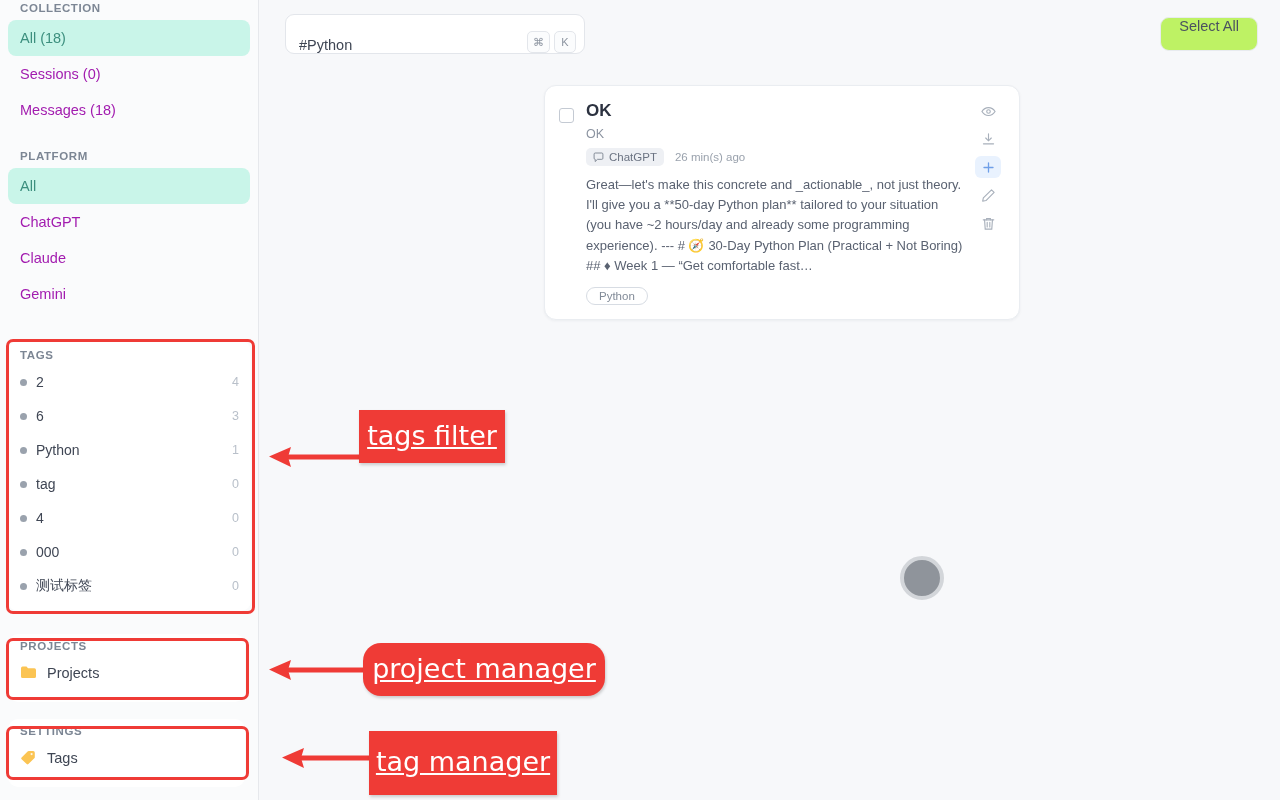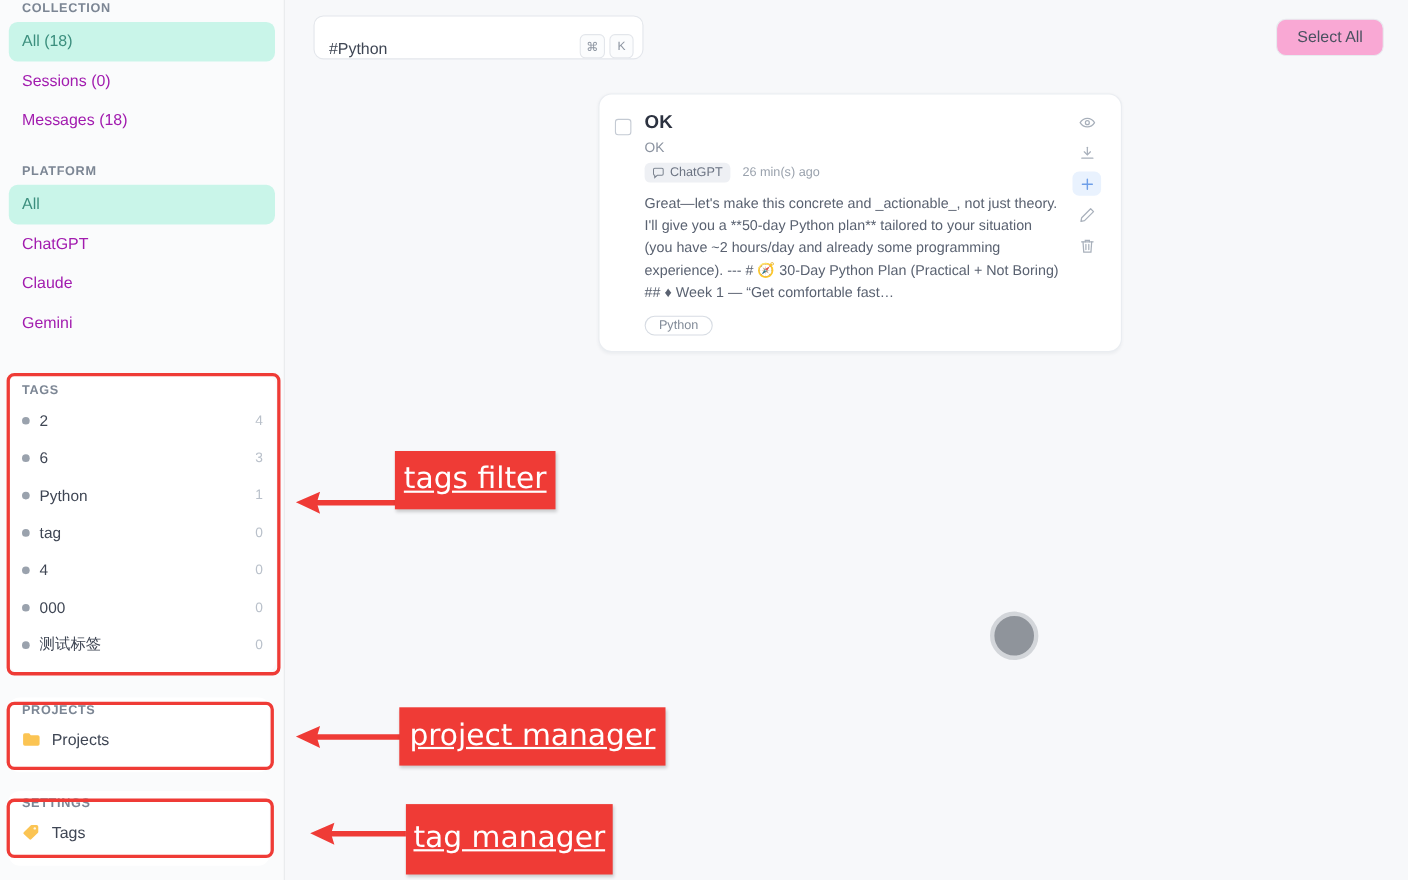--- a/index.html
+++ b/index.html
@@ -94,25 +94,25 @@
     min-width: 22px; height: 22px;
     border: 1px solid #e3e6eb; border-radius: 5px;
     background: #fbfcfd;
     font-size: 11px; color: #8d95a1;
     display: flex; align-items: center; justify-content: center;
     margin-left: 4px; padding: 0 5px;
   }
   .select-all {
     margin-left: auto;
     height: 34px; padding: 0 18px;
-    background: #f9a8d4;
+    background: #bef264;
     border: 1px solid #e8ebef;
     border-radius: 9px;
     font-size: 14.5px; color: #4a5160;
-    display: flex; align-items: center;
+    display: flex; align-items: flex-start;
     cursor: pointer;
   }
 
   .card {
     position: absolute; left: 285px; top: 85px;
     width: 476px;
     background: #ffffff;
     border: 1px solid #eaedf1;
     border-radius: 12px;
     box-shadow: 0 1px 3px rgba(20,30,50,.05);
@@ -366,21 +366,21 @@
     <path d="M4 16.5 L26 7 L23 17 L26 27 Z" fill="#ef3b36"></path>
   </svg>
   <div class="annot" style="left:359px; top:410px; width:146px; height:53px;">
     <span>tags filter</span>
   </div>
 
   <svg class="arrow" style="left:265px; top:653px;" width="105" height="34" viewBox="0 0 105 34">
     <path d="M101 17 H22" stroke="#ef3b36" stroke-width="5"></path>
     <path d="M4 16.5 L26 7 L23 17 L26 27 Z" fill="#ef3b36"></path>
   </svg>
-  <div class="annot" style="left:363px; top:643px; width:242px; height:53px;">
+  <div class="annot" style="left:363px; top:643px; width:242px; height:53px;border-radius:18px;">
     <span>project manager</span>
   </div>
 
   <svg class="arrow" style="left:278px; top:741px;" width="95" height="34" viewBox="0 0 95 34">
     <path d="M91 17 H22" stroke="#ef3b36" stroke-width="5"></path>
     <path d="M4 16.5 L26 7 L23 17 L26 27 Z" fill="#ef3b36"></path>
   </svg>
   <div class="annot" style="left:369px; top:731px; width:188px; height:64px;">
     <span>tag manager</span>
   </div>

